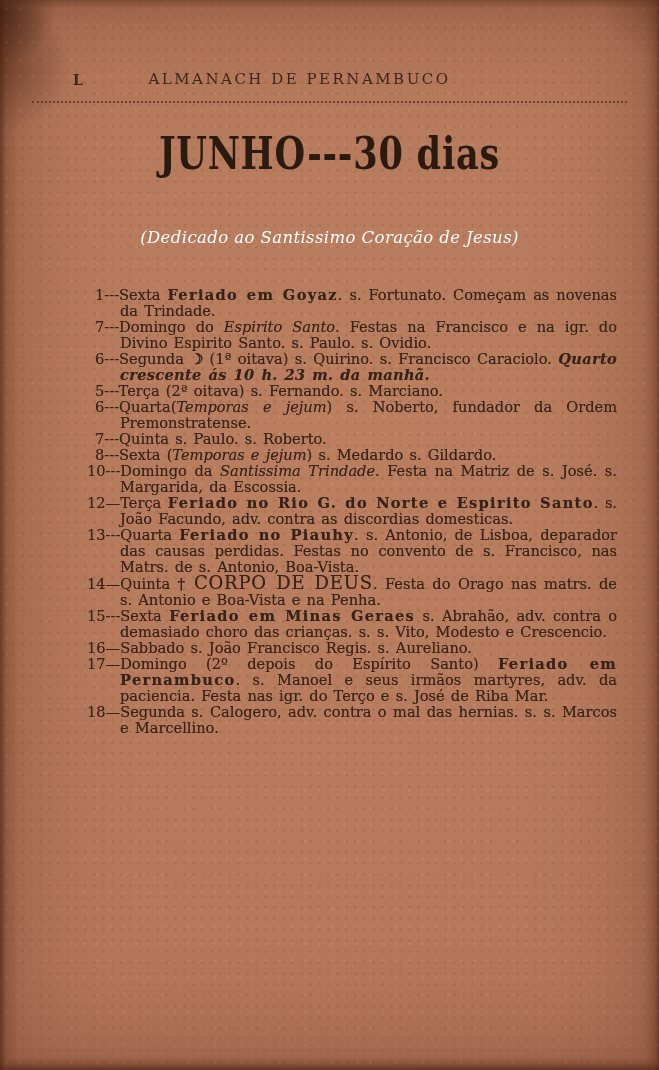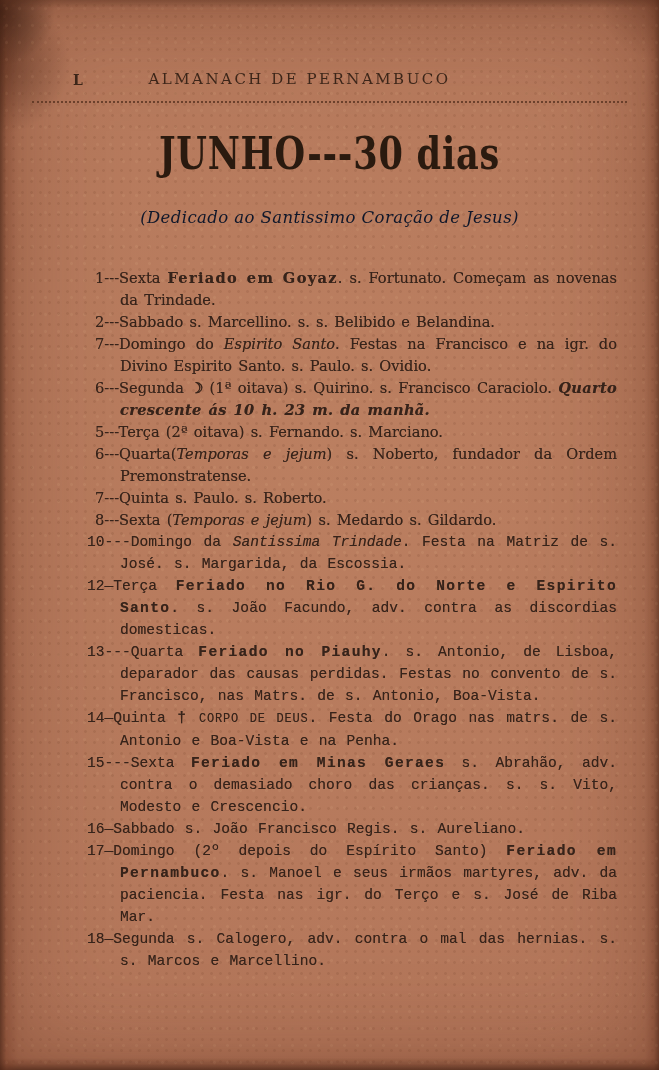--- a/index.html
+++ b/index.html
@@ -34,50 +34,49 @@
     margin:13px 12px 0 12px;height:0;
     border-bottom:2px dotted #5a3421;opacity:.8;
   }
   .title{
     margin-top:24px;text-align:center;
     font-size:45px;font-weight:bold;color:#2a1a0f;
     transform:scaleX(.78);transform-origin:center;
     letter-spacing:1px;white-space:nowrap;
   }
   .dedication{
-    margin-top:28px;text-align:center;font-style:italic;
-    font-size:16.5px;color:#0f172a;letter-spacing:.4px;
+    margin-top:48px;text-align:center;font-style:italic;
+    font-size:16.5px;color:#ffffff;letter-spacing:.4px;
   }
   .entries{margin-top:40px;padding-left:70px;padding-right:22px;}
   .entry{
-    margin:0;font-size:14.6px;line-height:22px;color:#36231a;
+    margin:0;font-size:14.6px;line-height:16px;color:#36231a;
     text-align:justify;padding-left:30px;word-spacing:1.5px;
     text-shadow:0 0 .5px rgba(54,35,26,.55);
   }
   .entry.d1{text-indent:-25px;}
-  .entry.d2{text-indent:-33px;font-family:Liberation Mono, monospace;}
+  .entry.d2{text-indent:-33px;}
   .feriado{font-weight:bold;letter-spacing:1.3px;}
   .ital{font-style:italic;}
   .moon-note{font-style:italic;font-weight:bold;letter-spacing:.3px;}
-  .smallcaps{font-size:12px;letter-spacing:.8px;}
+  .smallcaps{font-size:18px;letter-spacing:.8px;}
   .sym{font-weight:bold;}
   .moon-full-glyph{font-size:13px;color:#2e1b0e;}
 </style>
 </head>
 <body>
 
 <div class="page">
   <div class="folio">L</div>
   <div class="header">ALMANACH DE PERNAMBUCO</div>
   <div class="rule"></div>
   <div class="title">JUNHO---30 dias</div>
   <div class="dedication">(Dedicado ao Santissimo Coração de Jesus)</div>
   <div class="entries">
       <p class="entry d1"><span>1---Sexta </span><span class="feriado">Feriado em Goyaz</span><span>. s. Fortunato. Começam as novenas da Trindade.</span></p>
-      <p class="entry d1"><span>2---Sabbado s. Marcellino. s. s. Belibido e Belandina.</span></p>
       <p class="entry d1"><span>7---Domingo do </span><span class="ital">Espirito Santo</span><span>. Festas na Francisco e na igr. do Divino Espirito Santo. s. Paulo. s. Ovidio.</span></p>
       <p class="entry d1"><span>6---Segunda </span><span class="sym">☽</span><span> (1ª oitava) s. Quirino. s. Francisco Caraciolo. </span><span class="moon-note">Quarto crescente ás 10 h. 23 m. da manhã.</span></p>
       <p class="entry d1"><span>5---Terça (2ª oitava) s. Fernando. s. Marciano.</span></p>
       <p class="entry d1"><span>6---Quarta(</span><span class="ital">Temporas e jejum</span><span>) s. Noberto, fundador da Ordem Premonstratense.</span></p>
       <p class="entry d1"><span>7---Quinta s. Paulo. s. Roberto.</span></p>
       <p class="entry d1"><span>8---Sexta (</span><span class="ital">Temporas e jejum</span><span>) s. Medardo s. Gildardo.</span></p>
       <p class="entry d2"><span>10---Domingo da </span><span class="ital">Santissima Trindade</span><span>. Festa na Matriz de s. José. s. Margarida, da Escossia.</span></p>
       <p class="entry d2"><span>12—Terça </span><span class="feriado">Feriado no Rio G. do Norte e Espirito Santo</span><span>. s. João Facundo, adv. contra as discordias domesticas.</span></p>
       <p class="entry d2"><span>13---Quarta </span><span class="feriado">Feriado no Piauhy</span><span>. s. Antonio, de Lisboa, deparador das causas perdidas. Festas no convento de s. Francisco, nas Matrs. de s. Antonio, Boa-Vista.</span></p>
       <p class="entry d2"><span>14—Quinta </span><span class="sym">†</span><span> </span><span class="smallcaps">CORPO DE DEUS</span><span>. Festa do Orago nas matrs. de s. Antonio e Boa-Vista e na Penha.</span></p>

